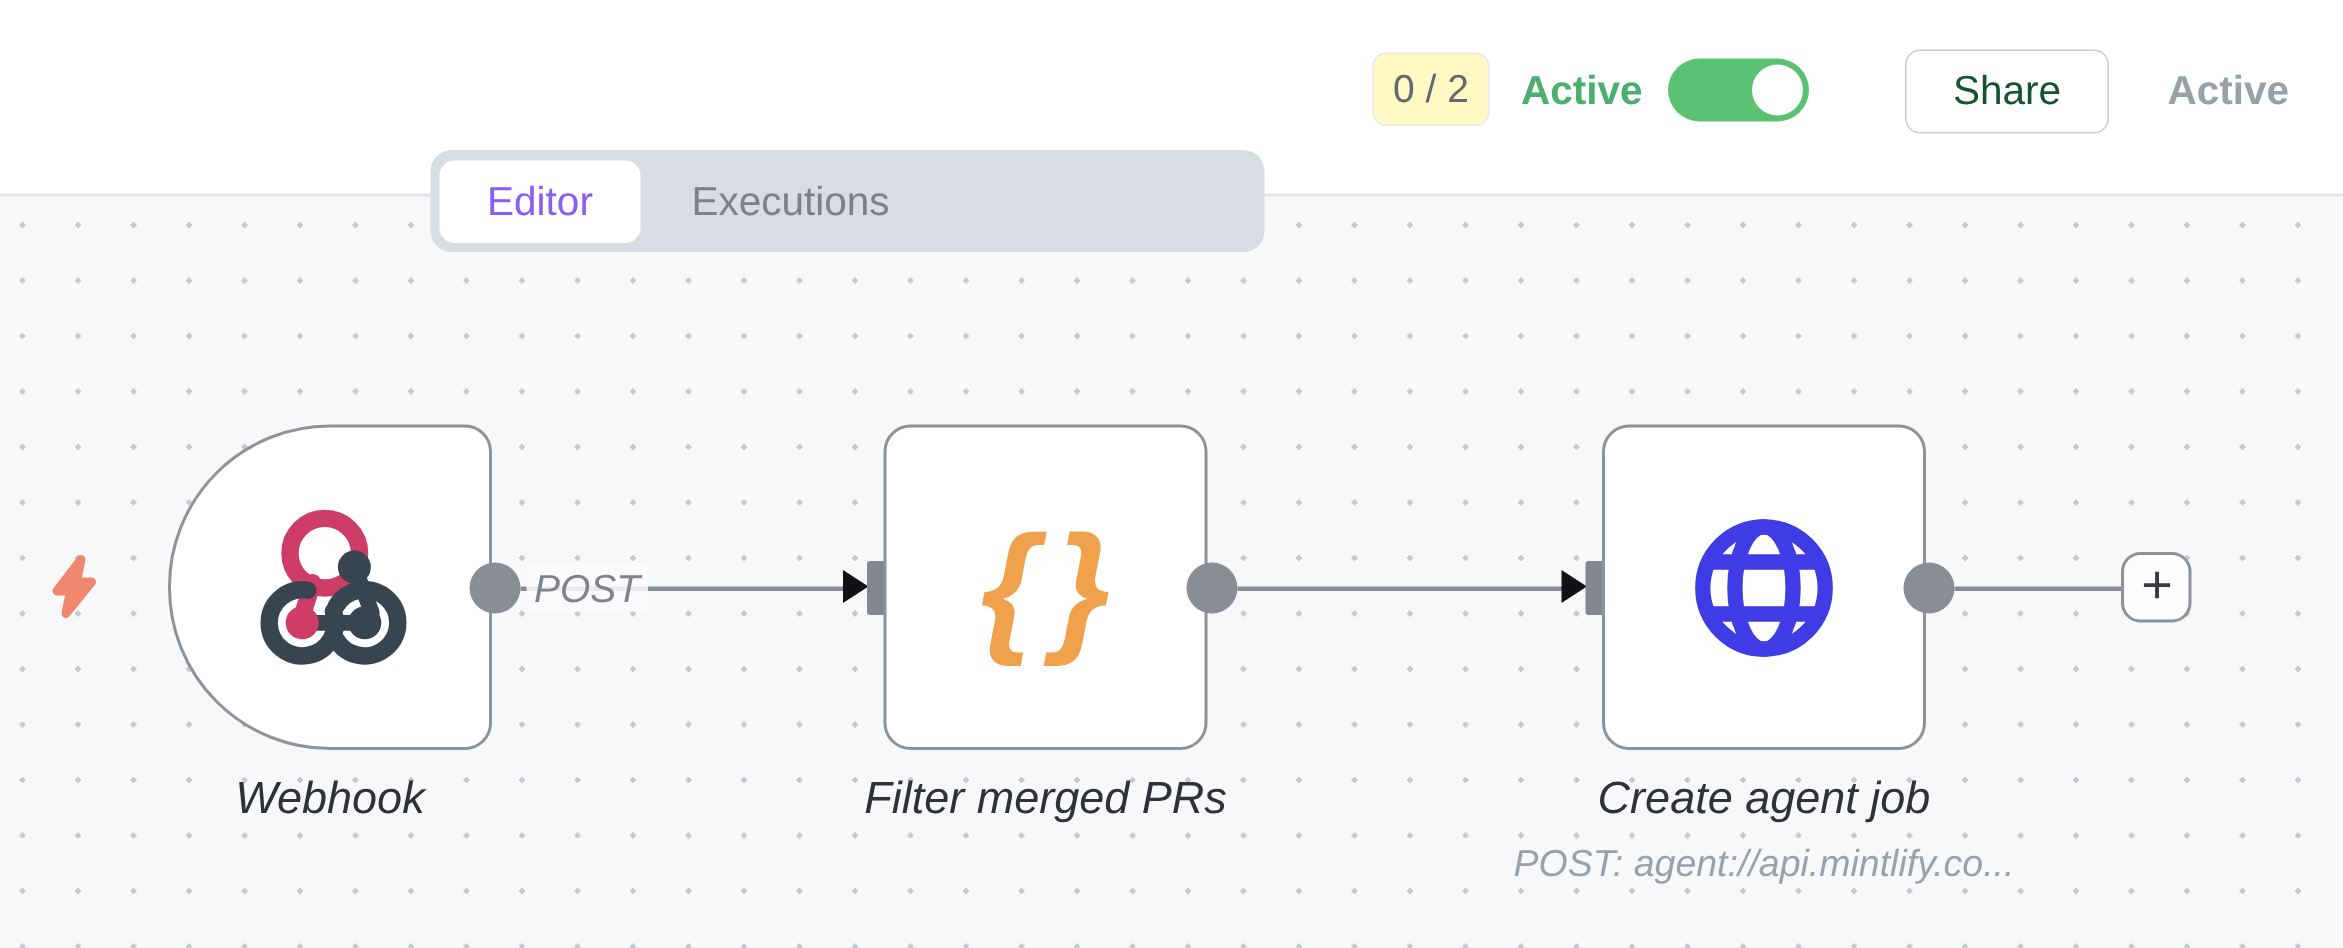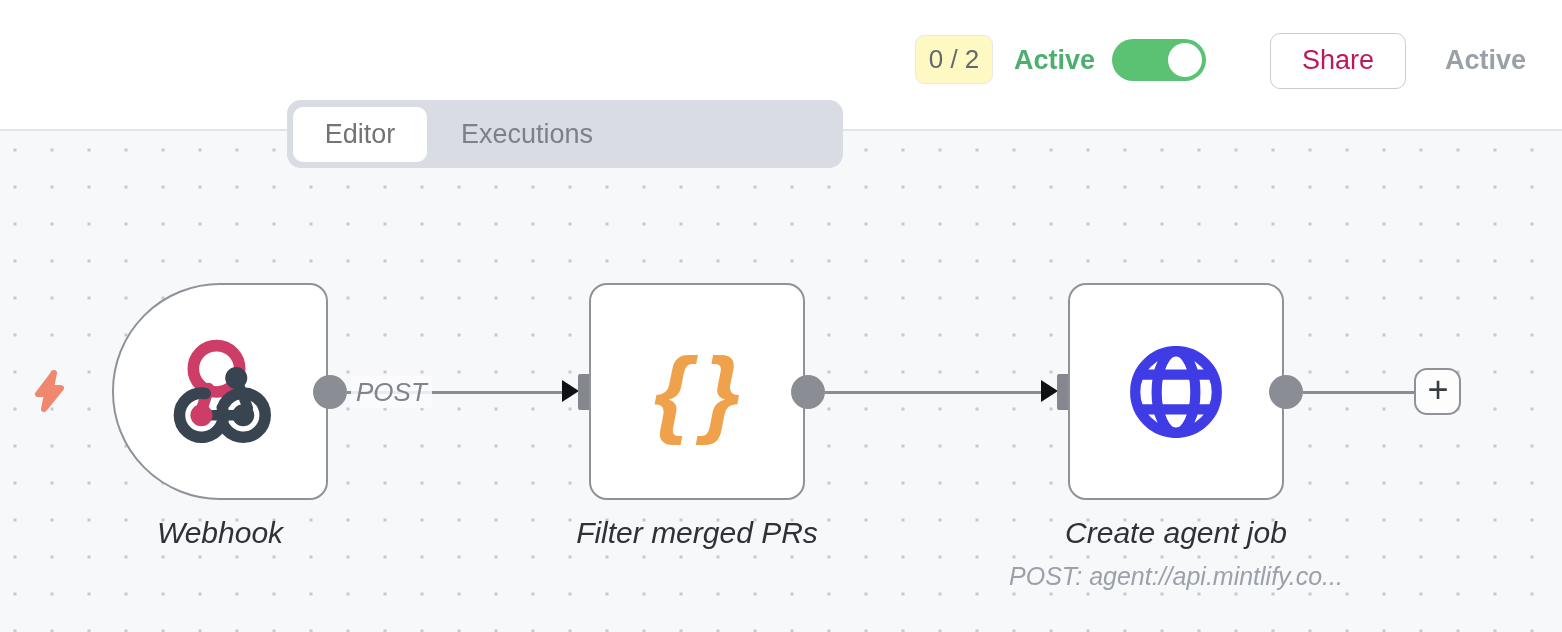--- a/index.html
+++ b/index.html
@@ -24,34 +24,34 @@
     position:absolute; left:1112px; top:39px; width:94px; height:42px;
     background:#5BC273; border-radius:21px; cursor:pointer;
   }
   .toggle .knob {
     position:absolute; right:4px; top:4px; width:34px; height:34px;
     background:#ffffff; border-radius:50%;
   }
   .share-btn {
     position:absolute; left:1270px; top:33px; width:136px; height:56px;
     background:#ffffff; border:1.5px solid #c9ccd3; border-radius:10px;
-    color:#be185d; font-size:27px; line-height:53px; text-align:center; cursor:pointer;
+    color:#14532d; font-size:27px; line-height:53px; text-align:center; cursor:pointer;
   }
   .save-status {
     position:absolute; left:1445px; top:0; height:120px; line-height:120px;
     color:#9aa0a8; font-size:27px; font-weight:600;
   }
   
   .tabbar {
     position:absolute; left:287px; top:100px; width:556px; height:68px;
     background:#d9dce2; border-radius:14px; z-index:5;
   }
   .tab-active {
     position:absolute; left:6px; top:7px; width:134px; height:55px;
-    background:#ffffff; border-radius:10px; color:#737373;
+    background:#ffffff; border-radius:10px; color:#8b5cf6;
     font-size:27px; line-height:55px; text-align:center; cursor:pointer;
   }
   .tab-inactive {
     position:absolute; top:0; height:68px; line-height:68px; text-align:center;
     color:#7b818a; font-size:27px; cursor:pointer;
   }
   .tab-exec { left:150px; width:180px; }
   .tab-eval { left:350px; width:200px; }
   
   .canvas {

